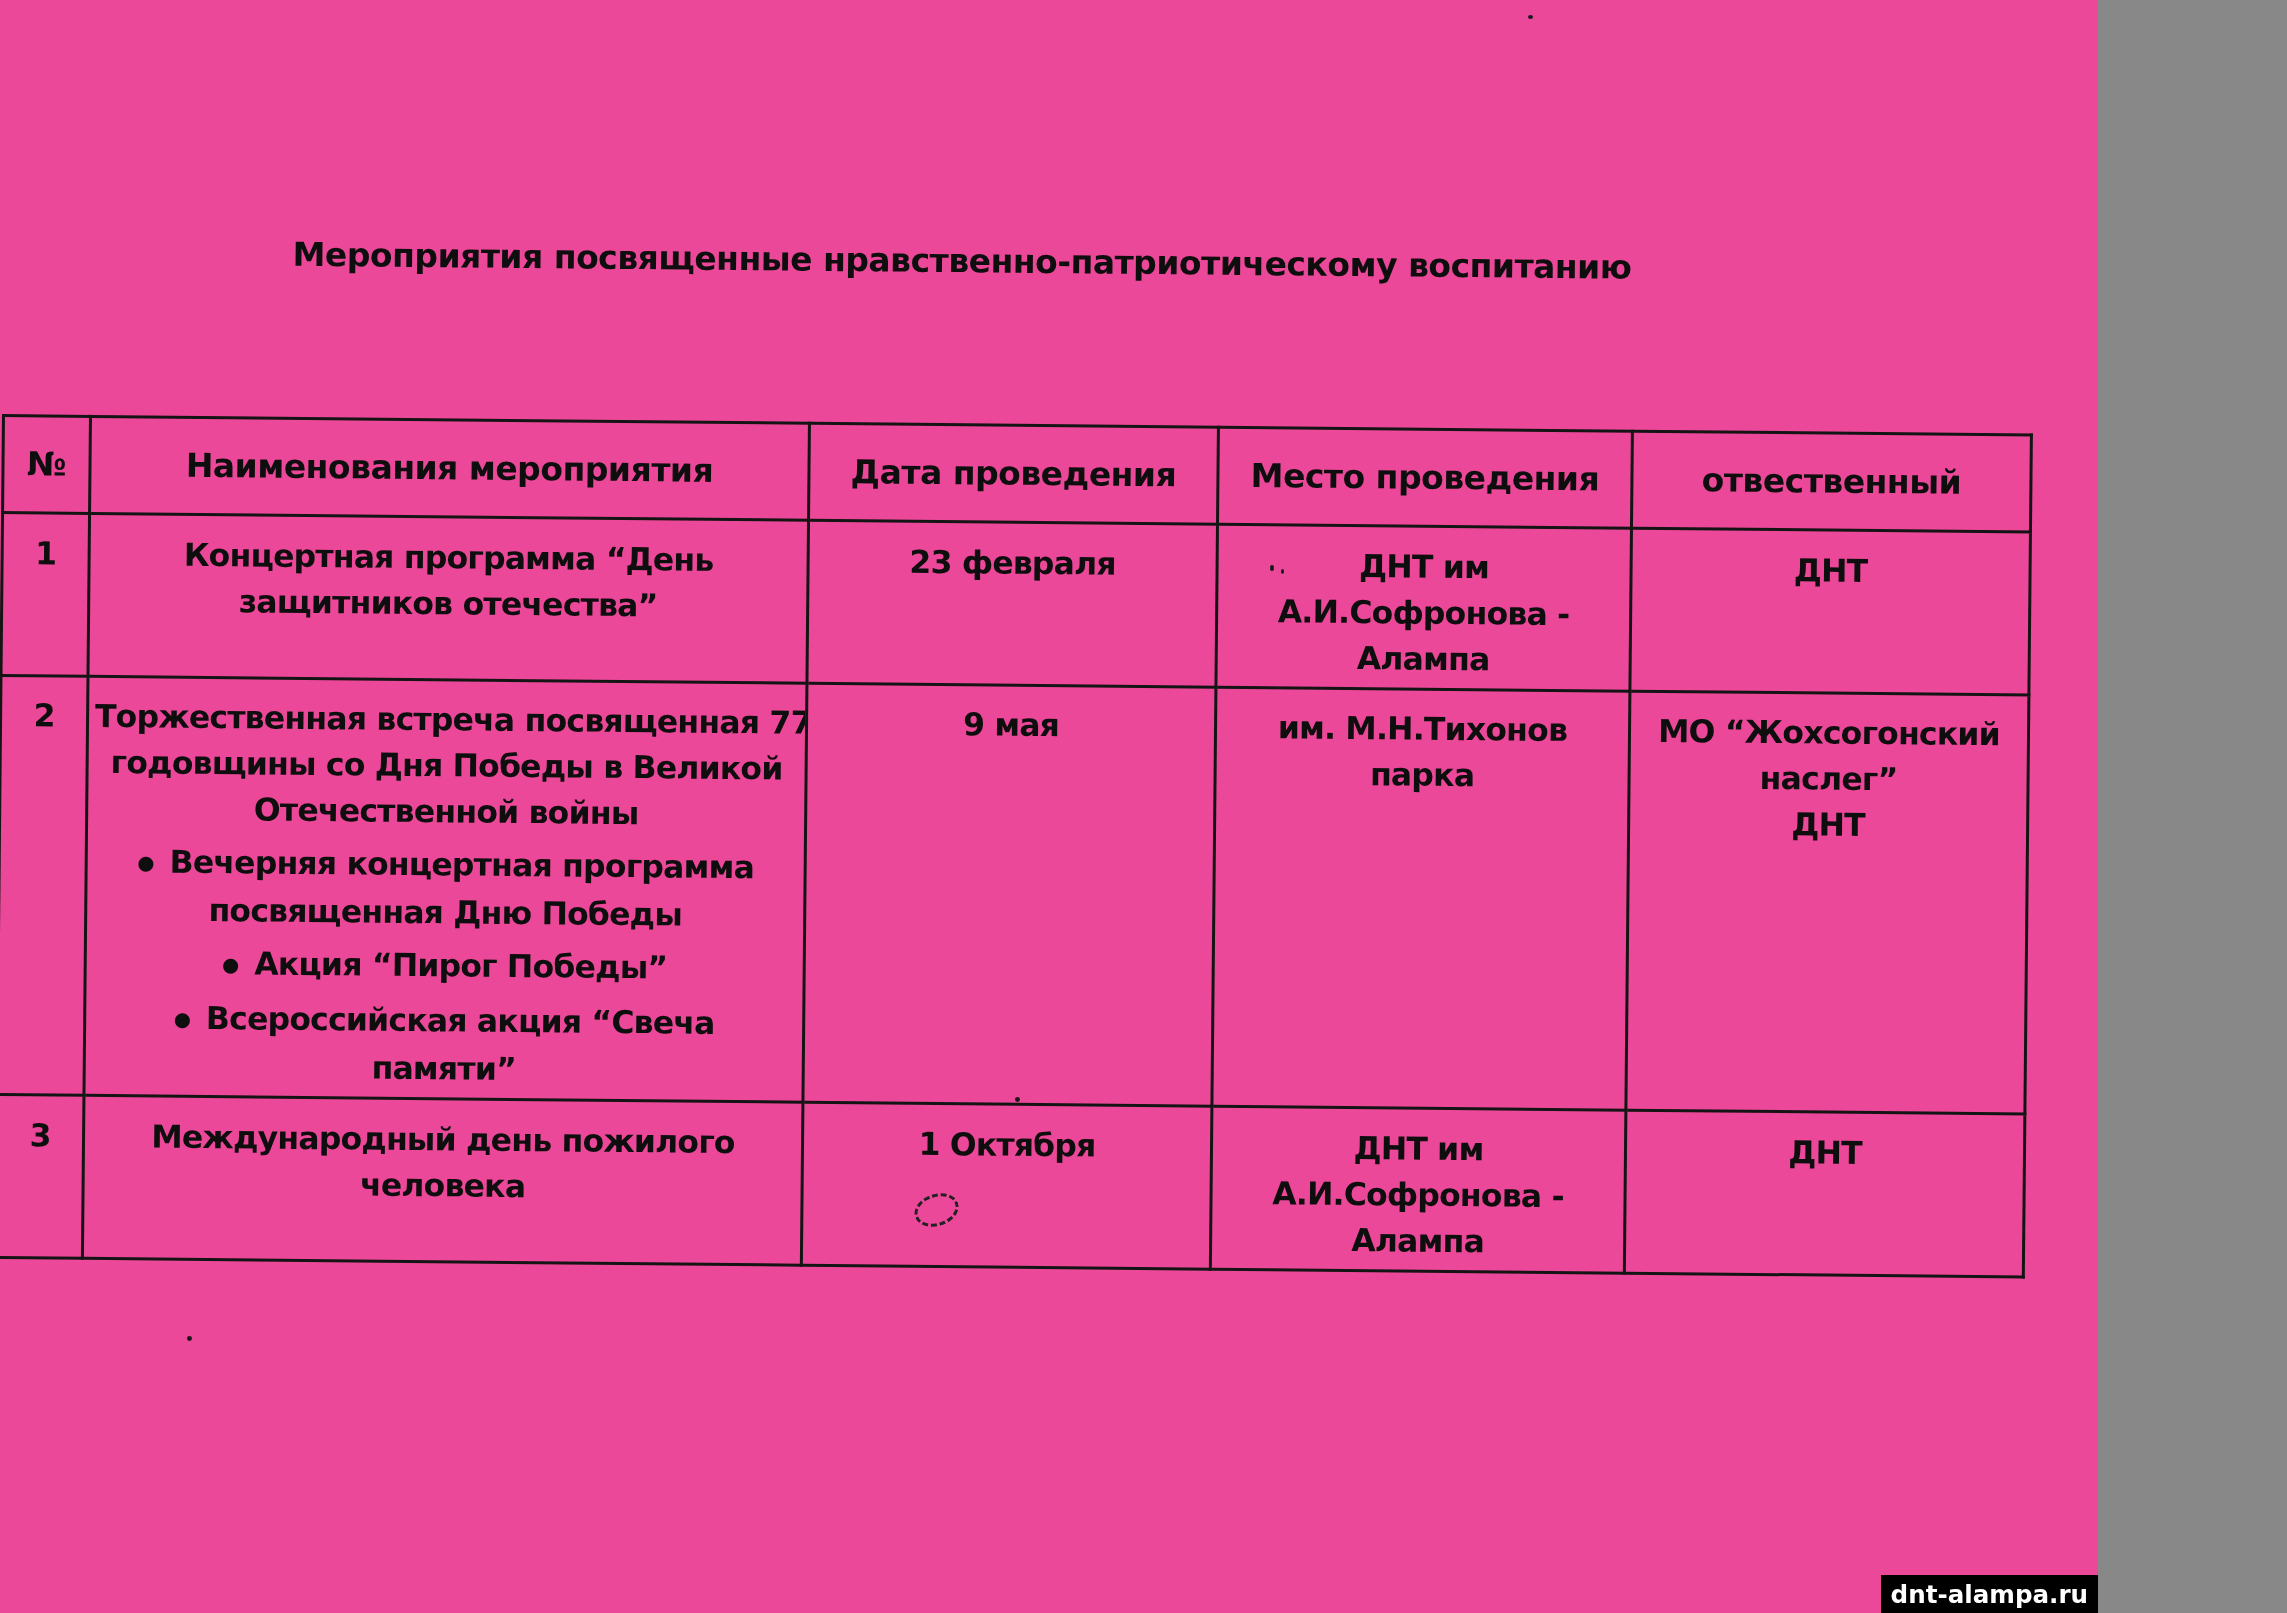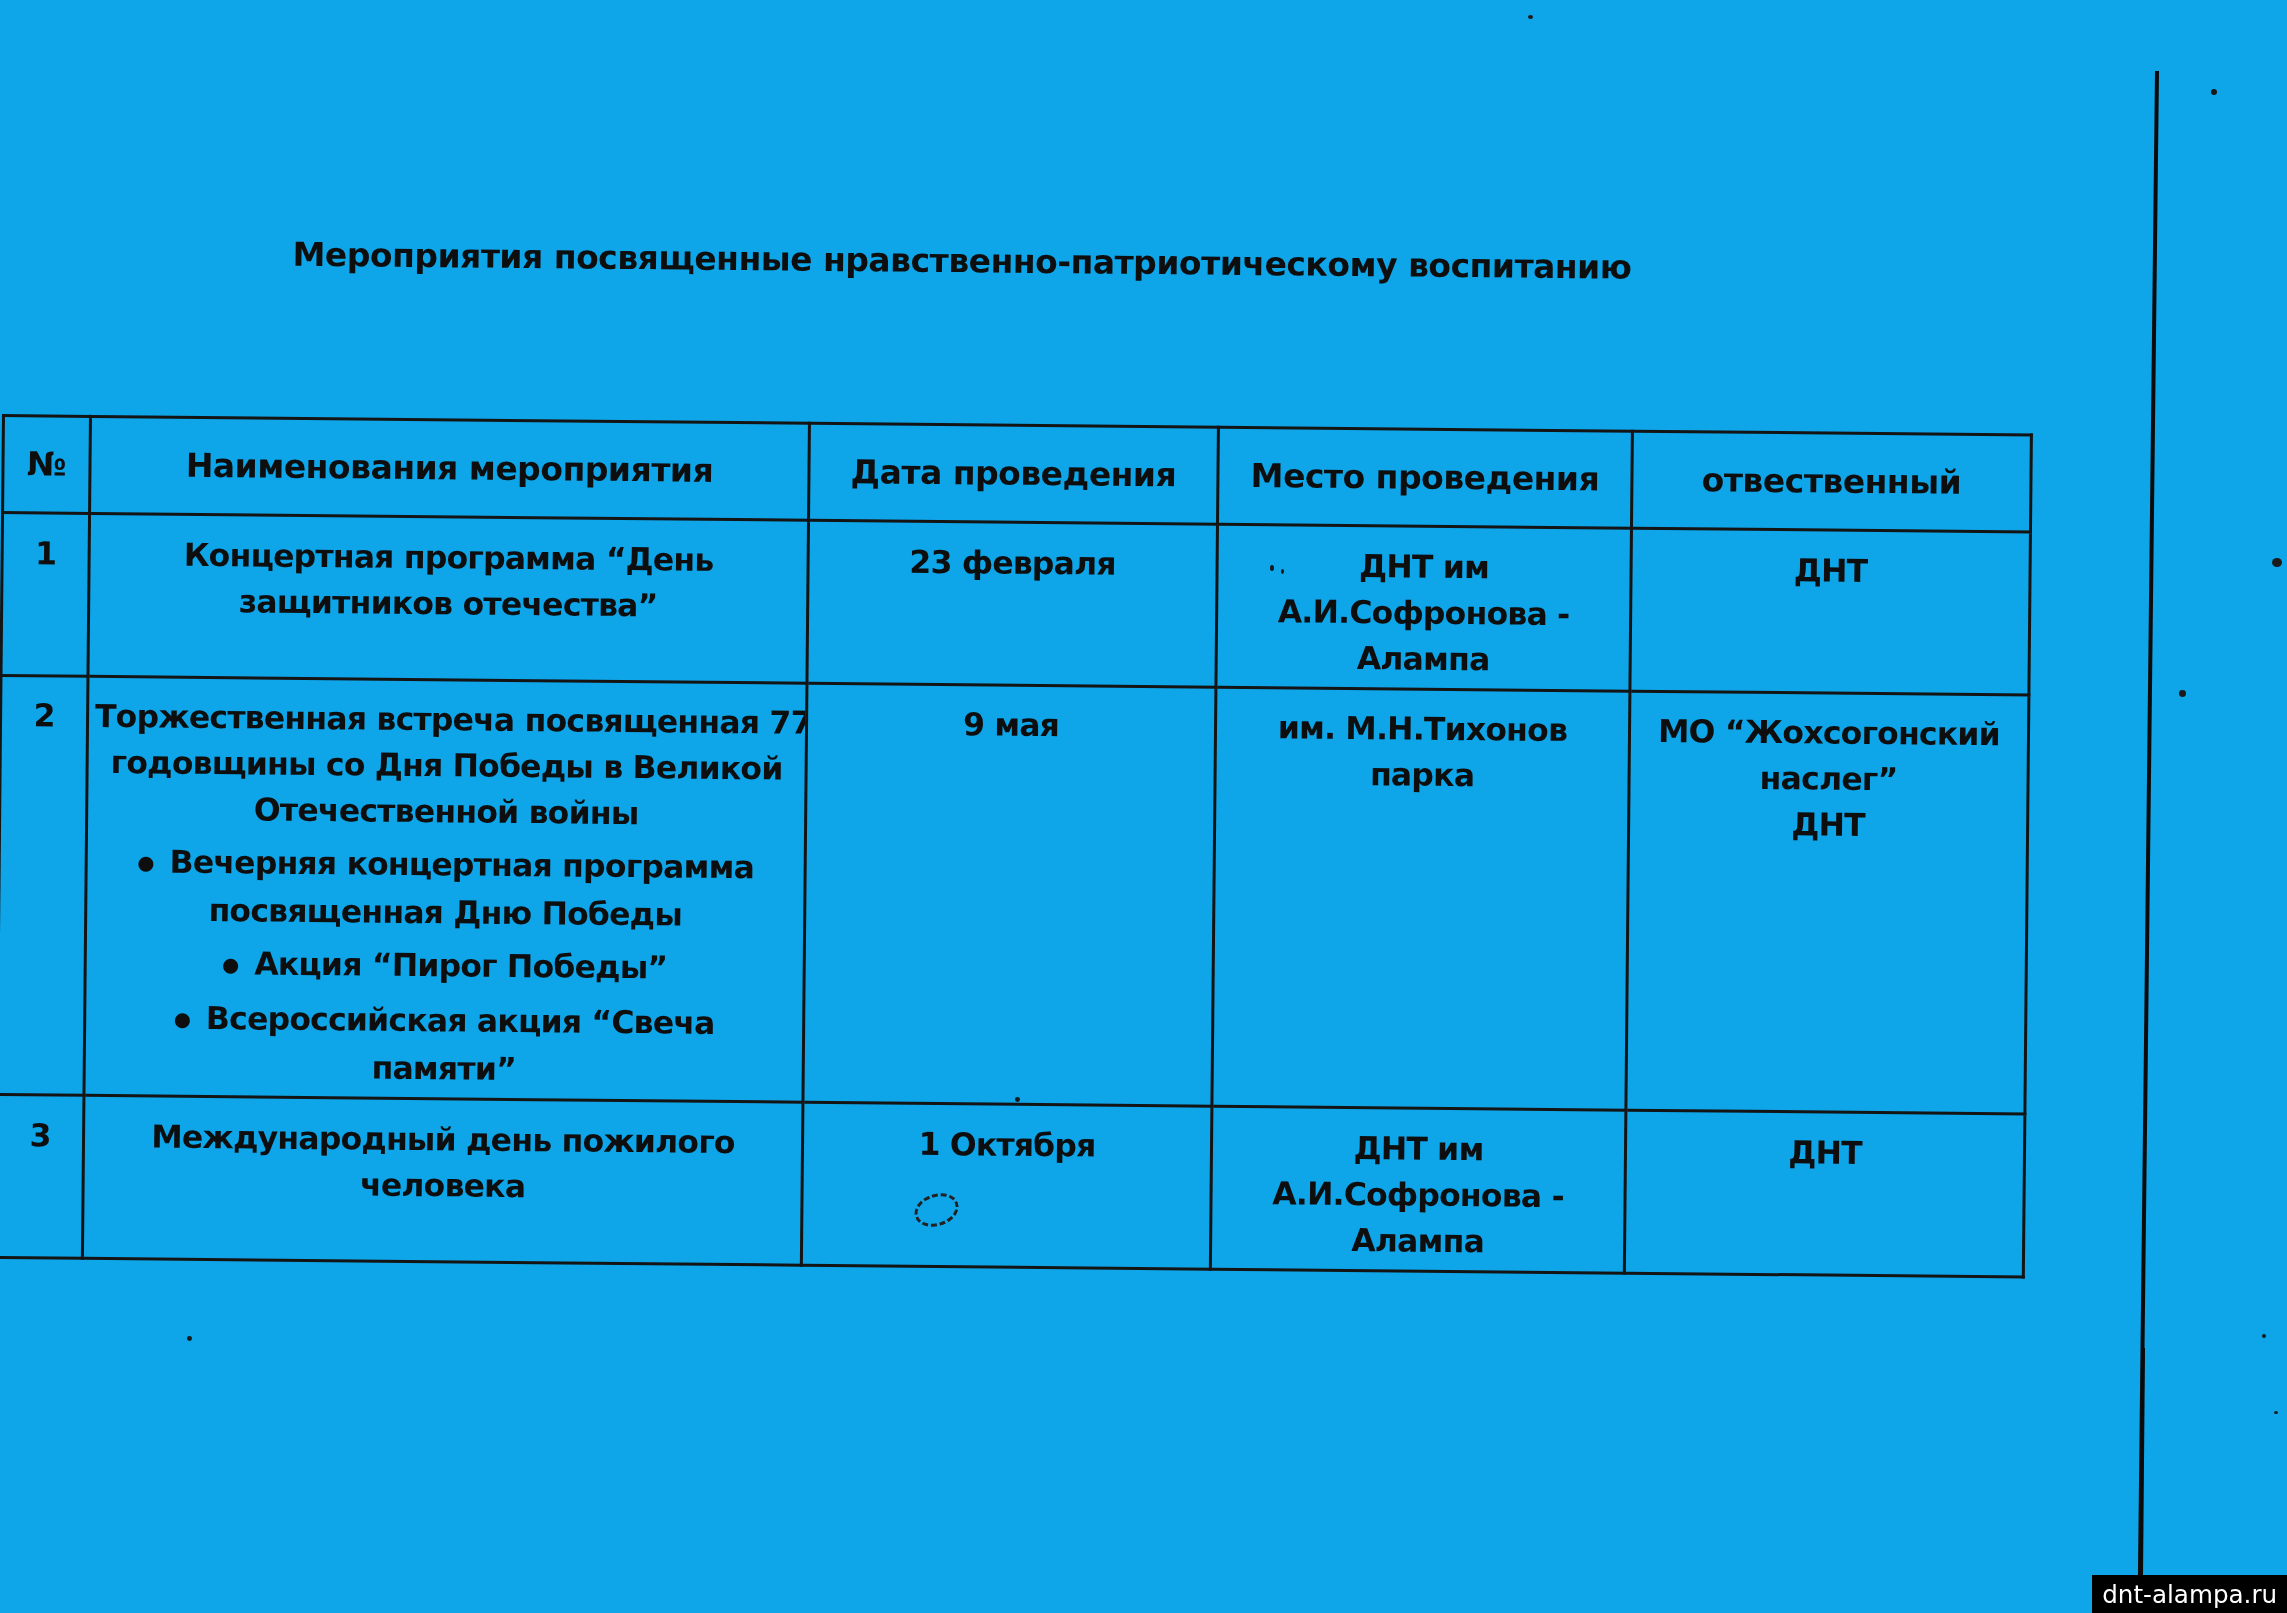--- a/index.html
+++ b/index.html
@@ -1,19 +1,19 @@
 <!DOCTYPE html>
 <html><head>
 <meta charset="utf-8">
 <style>
   html,body{margin:0;padding:0;background:#888;}
   .page{
     position:relative;
-    width:2287px;height:1614px;
-    background:#0ea5e9;
+    width:2098px;height:1614px;
+    background:#ec4899;
     overflow:hidden;
     font-family:"DejaVu Sans","Liberation Sans",sans-serif;
     color:#121212;
   }
   
   .rot{
     position:absolute;left:0;top:0;width:2287px;height:1614px;
     transform:rotate(0.55deg);
     transform-origin:0px 414px;
   }
@@ -80,21 +80,21 @@
     border:3px dashed #222;border-radius:50%;
     transform:rotate(-18deg);
     background:transparent;
   }
   .watermark{
     position:absolute;right:0;bottom:0;
     height:39px;line-height:39px;
     padding:0 9.9px;
     background:#000000;color:#ffffff;
     font-size:24.6px;letter-spacing:0;
-    font-weight:400;
+    font-weight:700;
   }
 </style>
 </head>
 <body>
 
 <div class="page">
 
   <div class="rot">
 
     <div class="doc-title">Мероприятия посвященные нравственно-патриотическому воспитанию</div>

